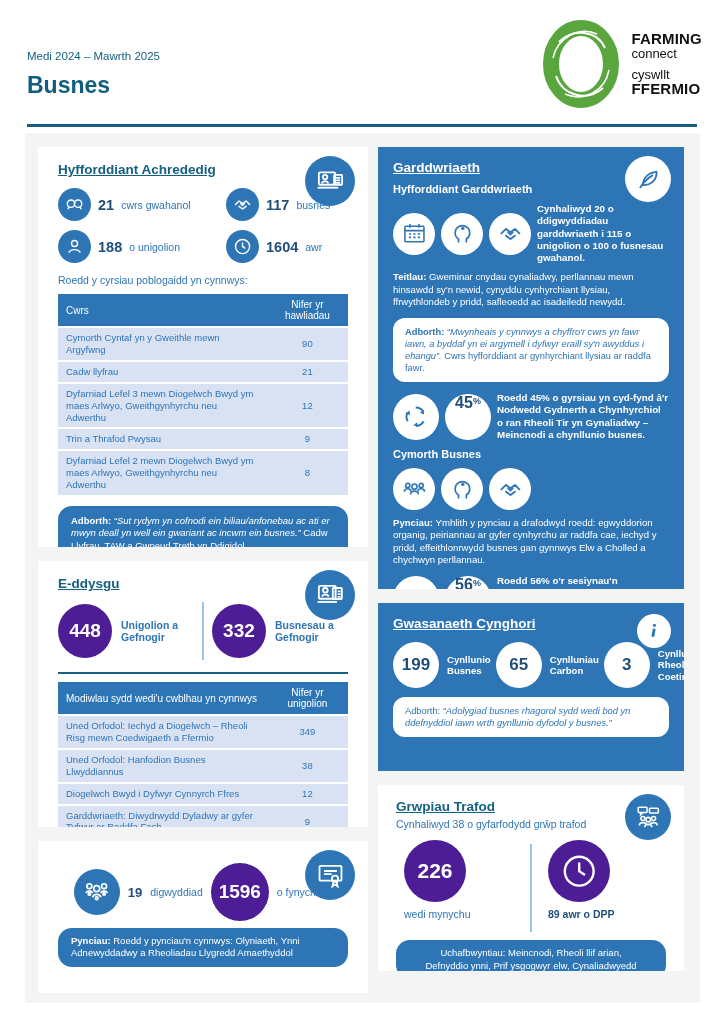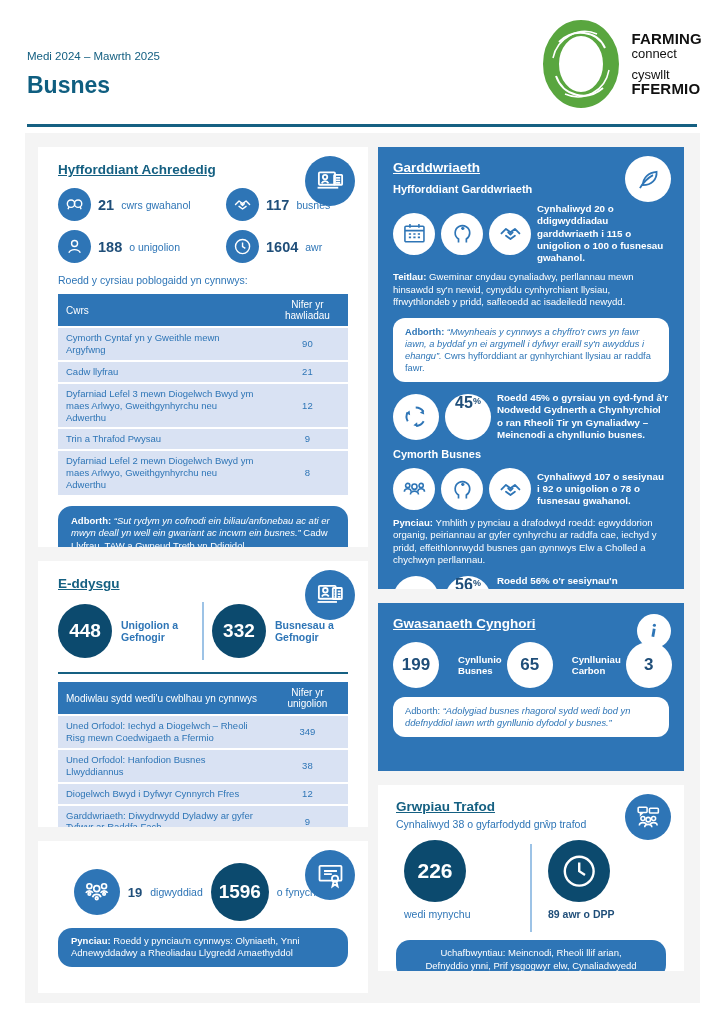--- a/index.html
+++ b/index.html
@@ -47,38 +47,38 @@
   
   .fbox{background:#2e75b6;border-radius:14px;color:#fff;padding:9px 13px;font-size:9.5px;line-height:1.3;margin-top:9px;}
   .fbox .q{font-style:italic;}
   .fbox b{font-weight:bold;}
   .fbox p{margin:0 0 7px 0;}
   .fbox p:last-child{margin:0;}
   
   .wbox{background:#fff;border-radius:12px;color:#2e75b6;padding:8px 12px;font-size:9.3px;line-height:1.3;margin-top:9px;}
   .wbox .q{font-style:italic;}
   
-  .bcirc{background:#0c4a6e;color:#fff;border-radius:50%;display:flex;align-items:center;justify-content:center;font-weight:bold;flex:none;}
+  .bcirc{background:#4c1d95;color:#fff;border-radius:50%;display:flex;align-items:center;justify-content:center;font-weight:bold;flex:none;}
   .wcirc{background:#fff;color:#1f4e79;border-radius:50%;display:flex;align-items:center;justify-content:center;font-weight:bold;flex:none;}
   
   .el-stats{display:flex;align-items:center;margin-top:10px;}
   .el-stat{display:flex;align-items:center;gap:9px;width:148px;}
   .vdiv{width:2px;height:58px;background:#9dc3e6;margin:0 8px;}
   .hr-teal{height:2px;background:#156082;margin-top:12px;}
   
   .irow{display:flex;align-items:center;gap:6px;margin-top:8px;}
   .irow .txt{font-size:9.8px;font-weight:bold;line-height:1.25;}
   .para{font-size:9.6px;line-height:1.3;margin-top:7px;}
   .para b{font-weight:bold;}
   .pct{display:flex;align-items:flex-start;font-weight:bold;color:#1f4e79;}
   .pct .v{font-size:16px;}
   .pct .s{font-size:9px;margin-top:2px;}
   
   .adv-stats{display:flex;align-items:center;gap:5px;margin-top:10px;}
-  .adv-stat{display:flex;align-items:center;gap:19px;flex:1;}
+  .adv-stat{display:flex;align-items:center;gap:8px;flex:1;}
   .adv-lbl{font-size:9.6px;font-weight:bold;line-height:1.2;color:#fff;}
   
   .disc-stats{display:flex;align-items:flex-start;justify-content:center;gap:16px;margin-top:10px;}
   .disc-col{display:flex;flex-direction:column;align-items:flex-start;gap:6px;width:110px;}
   .disc-lbl{color:#2e75b6;font-size:10.5px;}
   .disc-lbl.b{font-weight:bold;color:#1f4e79;}
   .vdiv2{width:2px;height:88px;background:#9dc3e6;margin-top:4px;}
   
   .str-row{display:flex;align-items:center;justify-content:center;gap:8px;margin-top:8px;}
   .center{text-align:center;}
@@ -370,21 +370,20 @@
               <path d="M10.8 7.5h3M12.3 6v3"></path>
             </svg>
           </span>
           <span class="ic w" style="width:42px;height:42px;">
             <svg viewBox="0 0 24 24" fill="none" stroke="currentColor" stroke-width="1.6" stroke-linecap="round" stroke-linejoin="round">
               <path d="M4 12l4-4 4 3 4-3 4 4"></path>
                 <path d="M8 14l4 3 4-3"></path>
                 <path d="M10 11l2 2 2-2"></path>
             </svg>
           </span>
-          <span class="txt">Cynhaliwyd 107 o sesiynau i 92 o unigolion o 78 o fusnesau gwahanol.</span>
         </div>
         <div class="para"><b>Pynciau:</b> <span>Ymhlith y pynciau a drafodwyd roedd: egwyddorion organig, peiriannau ar gyfer cynhyrchu ar raddfa cae, iechyd y pridd, effeithlonrwydd busnes gan gynnwys Elw a Cholled a chychwyn perllannau.</span></div>
         <div class="irow" style="margin-top:8px;">
           <span class="ic w" style="width:46px;height:46px;">
             <svg viewBox="0 0 24 24" fill="none" stroke="currentColor" stroke-width="1.6">
               <g>
                   <path d="M12 4.5a7.5 7.5 0 0 1 6.3 3.4"></path>
                   <path d="M18.9 10.2l-.5-3.6-3 2.1z" fill="currentColor" stroke="none"></path>
                 </g>
               <g transform="rotate(120 12 12)">

